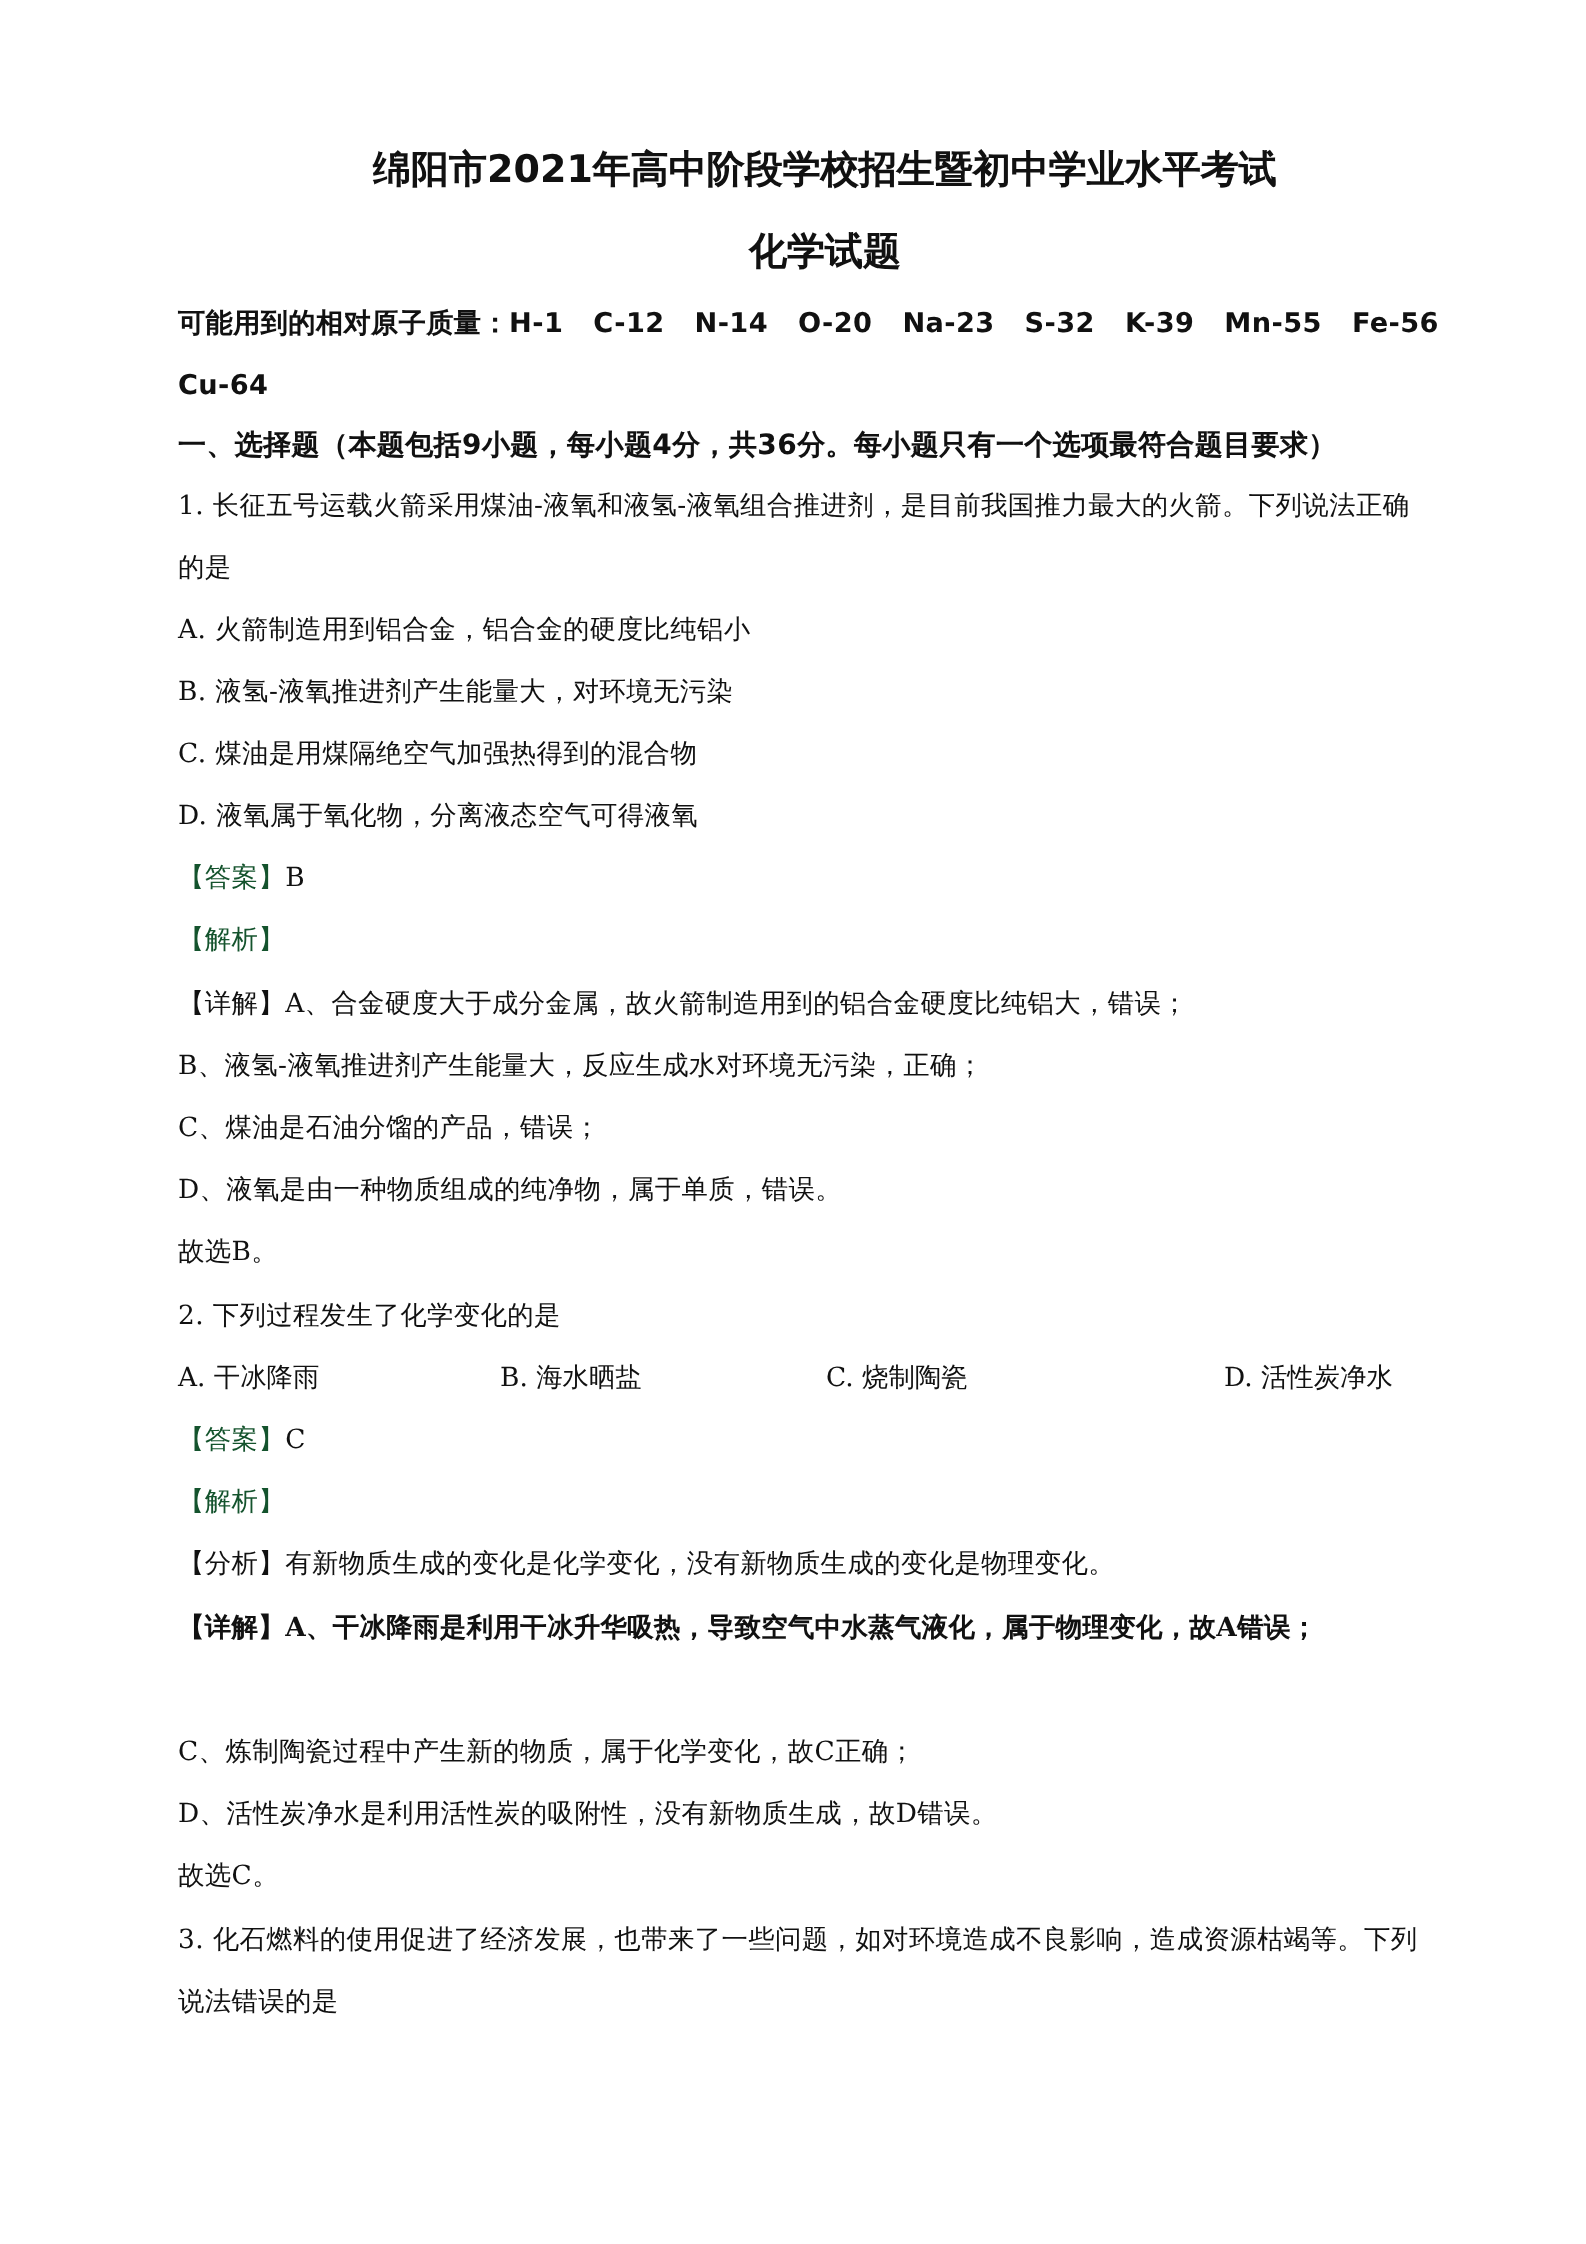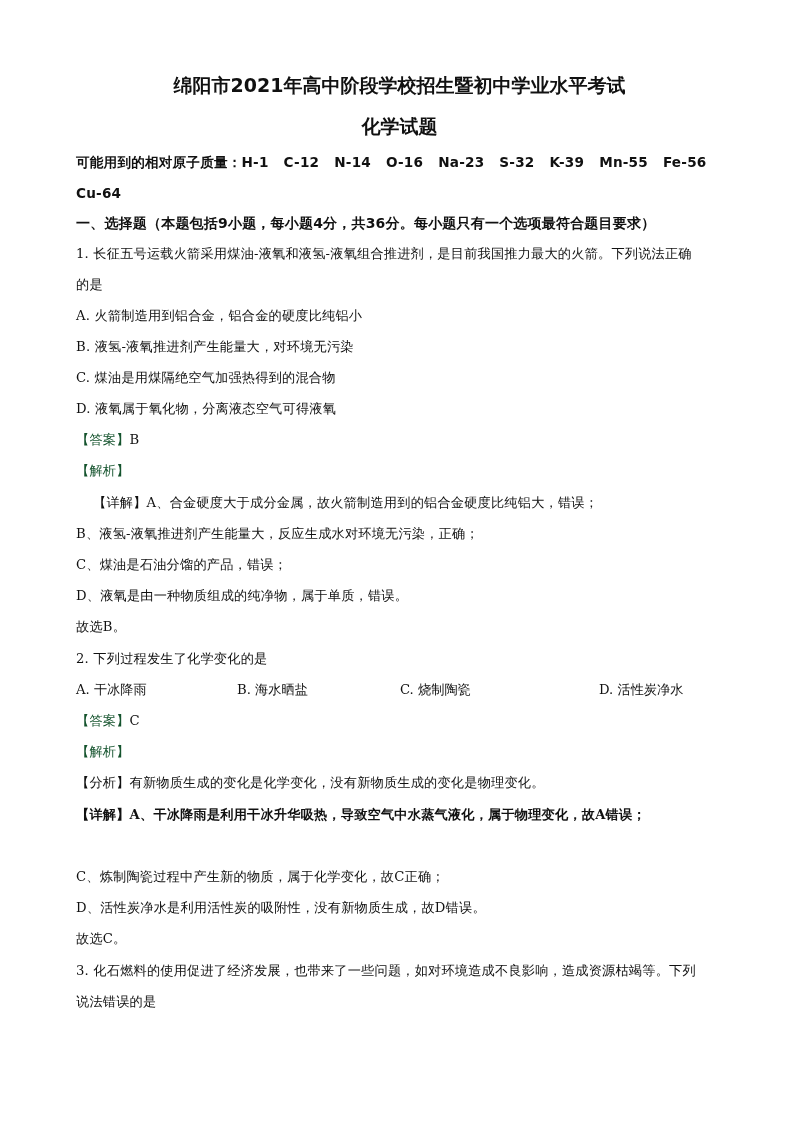--- a/index.html
+++ b/index.html
@@ -1,21 +1,21 @@
 <!DOCTYPE html>
 <html><head>
 <meta charset="utf-8">
 <style>
   html, body { margin: 0; padding: 0; background: #ffffff; }
   body {
     width: 793px; height: 1122px; position: relative; overflow: hidden;
     font-family: "DejaVu Serif", "Liberation Serif", serif;
     color: #111111;
   }
-  .page { position: absolute; left: 3px; top: 0; width: 682px; height: 1122px; }
+  .page { position: absolute; left: 16px; top: 0; width: 682px; height: 1122px; }
   .line {
     position: absolute; left: 73px; white-space: nowrap;
     font-size: 13.2px; line-height: 18px; letter-spacing: 0.2px;
   }
   .title {
     position: absolute; left: 0; width: 793px; text-align: center;
     font-weight: bold; font-size: 19px; line-height: 24px; white-space: nowrap;
     font-family: "DejaVu Sans", "Liberation Sans", sans-serif;
   }
   .bold { font-weight: bold; font-family: "DejaVu Sans", "Liberation Sans", sans-serif; font-size: 13.6px; }
@@ -25,37 +25,37 @@
 </style>
 </head>
 <body>
 
 <div class="page">
 
   <div class="title" style="top:73px;">绵阳市2021年高中阶段学校招生暨初中学业水平考试</div>
   <div class="title" style="top:114px;">化学试题</div>
 
   <div class="line bold mass" style="top:153px;">
-    <span style="margin-right:0">可能用到的相对原子质量：</span><span>H-1</span><span>C-12</span><span>N-14</span><span>O-16</span><span>Na-23</span><span>S-32</span><span>K-39</span><span>Mn-55</span><span>Fe-56</span>
+    <span style="margin-right:0">可能用到的相对原子质量：</span><span>H-1</span><span>C-12</span><span>N-14</span><span>O-20</span><span>Na-23</span><span>S-32</span><span>K-39</span><span>Mn-55</span><span>Fe-56</span>
   </div>
   <div class="line bold" style="top:184px;">Cu-64</div>
 
   <div class="line bold" style="top:214px; font-size:14px;">一、选择题（本题包括9小题，每小题4分，共36分。每小题只有一个选项最符合题目要求）</div>
 
   <div class="line" style="top:245px;">1. 长征五号运载火箭采用煤油-液氧和液氢-液氧组合推进剂，是目前我国推力最大的火箭。下列说法正确</div>
   <div class="line" style="top:276px;">的是</div>
   <div class="line" style="top:338px;">B. 液氢-液氧推进剂产生能量大，对环境无污染</div>
   <div class="line" style="top:307px;">A. 火箭制造用到铝合金，铝合金的硬度比纯铝小</div>
   <div class="line" style="top:369px;">C. 煤油是用煤隔绝空气加强热得到的混合物</div>
   <div class="line" style="top:400px;">D. 液氧属于氧化物，分离液态空气可得液氧</div>
   <div class="line" style="top:431px;">
     <span class="tag">【答案】</span><span>B</span>
   </div>
   <div class="line tag" style="top:462px;">【解析】</div>
-  <div class="line" style="top:494px;margin-left:17px;">
+  <div class="line" style="top:494px;">
     <span>【详解】</span><span>A、合金硬度大于成分金属，故火箭制造用到的铝合金硬度比纯铝大，错误；</span>
   </div>
   <div class="line" style="top:525px;">B、液氢-液氧推进剂产生能量大，反应生成水对环境无污染，正确；</div>
   <div class="line" style="top:556px;">C、煤油是石油分馏的产品，错误；</div>
   <div class="line" style="top:587px;">D、液氧是由一种物质组成的纯净物，属于单质，错误。</div>
   <div class="line" style="top:618px;">故选B。</div>
 
   <div class="line" style="top:650px;">2. 下列过程发生了化学变化的是</div>
   <div class="opt" style="top:681px; left:73px;">A. 干冰降雨</div>
   <div class="opt" style="top:681px; left:234px;">B. 海水晒盐</div>

